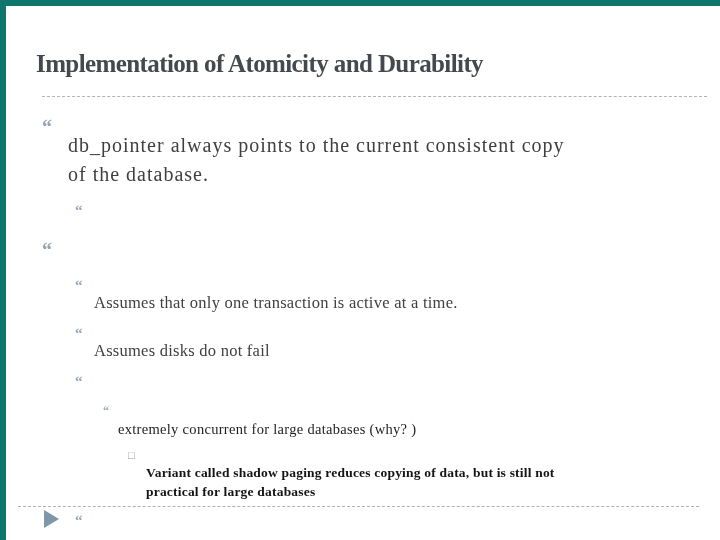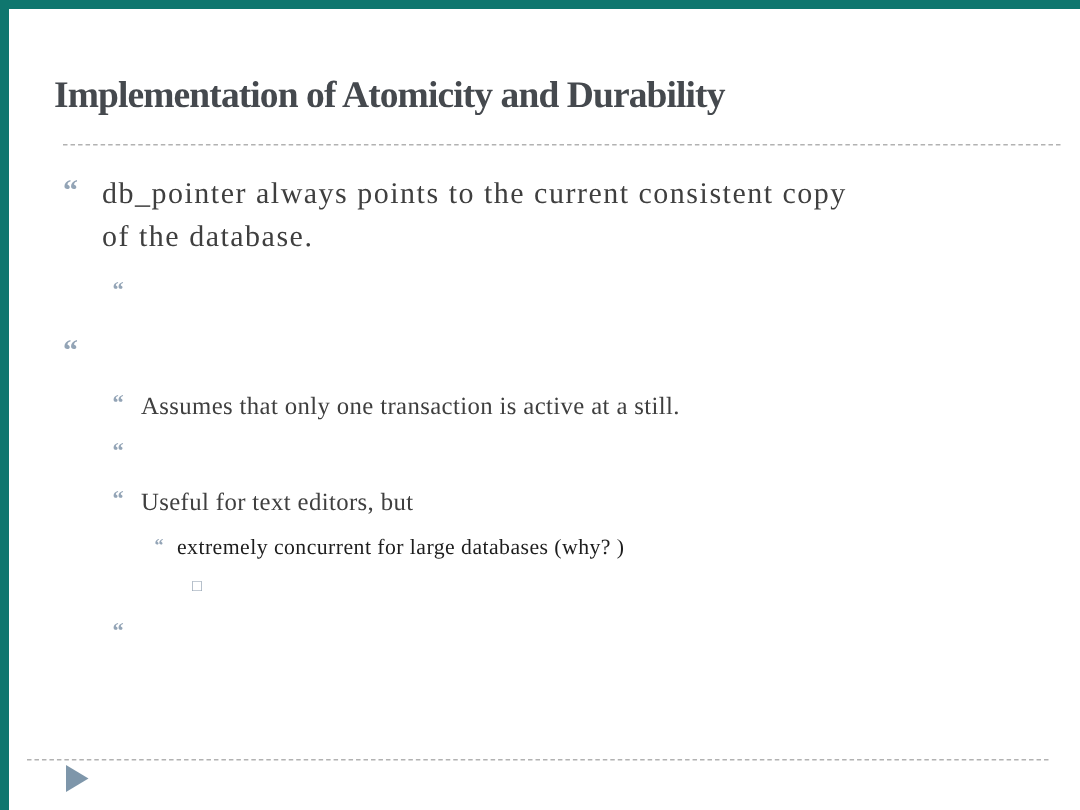--- a/index.html
+++ b/index.html
@@ -20,21 +20,21 @@
   .title-sep{
     position:absolute;left:36px;right:17px;top:90px;height:0;
     border-top:1px dashed #b2b2b2;
   }
   .content{
     position:absolute;left:36px;top:104px;right:16px;
     color:#3f3f3f;
   }
   .row{display:flex;align-items:flex-start;}
   .marker{flex:0 0 auto;color:#93a4b6;font-weight:bold;}
-  .txt{white-space:pre-line;}
+  .txt{white-space:pre-line;margin-top:16px;}
 
   
   .l1{font-size:20px;line-height:29px;letter-spacing:1px;}
   .l1 .marker{width:26px;font-size:20px;transform:translateY(-2px);letter-spacing:0;}
   
   .l2{font-size:16.5px;line-height:24px;letter-spacing:0.25px;padding-left:33px;}
   .l2 .marker{width:19px;font-size:15px;transform:translateY(-2px);letter-spacing:0;}
   
   .l3{font-size:14.5px;line-height:20px;letter-spacing:0.3px;padding-left:61px;color:#1d1d1d;}
   .l3 .marker{width:15px;font-size:12px;transform:translateY(-2px);letter-spacing:0;}
@@ -86,39 +86,41 @@
     <div class="row l2 m-b1s">
       <span class="marker">“</span>
     </div>
 
     <div class="row l1 m-b2">
       <span class="marker">“</span>
     </div>
 
     <div class="row l2 m-s1">
       <span class="marker">“</span>
-      <span class="txt">Assumes that only one transaction is active at a still.</span>
+      <span class="txt">Assumes that only one transaction is active at a time.</span>
     </div>
 
     <div class="row l2 m-s2">
       <span class="marker">“</span>
+      <span class="txt">Assumes disks do not fail</span>
     </div>
 
     <div class="row l2 m-s3">
       <span class="marker">“</span>
-      <span class="txt">Useful for text editors, but</span>
     </div>
 
     <div class="row l3 m-l3">
       <span class="marker">“</span>
       <span class="txt">extremely concurrent for large databases (why? )</span>
     </div>
 
     <div class="row l4 m-l4">
       <span class="marker">□</span>
+      <span class="txt">Variant called shadow paging reduces copying of data, but is still not
+practical for large databases</span>
     </div>
 
     <div class="row l2 m-s4">
       <span class="marker">“</span>
     </div>
 
   </div>
 
   <div class="bottom-sep"></div>
   <div class="next-arrow"></div>

